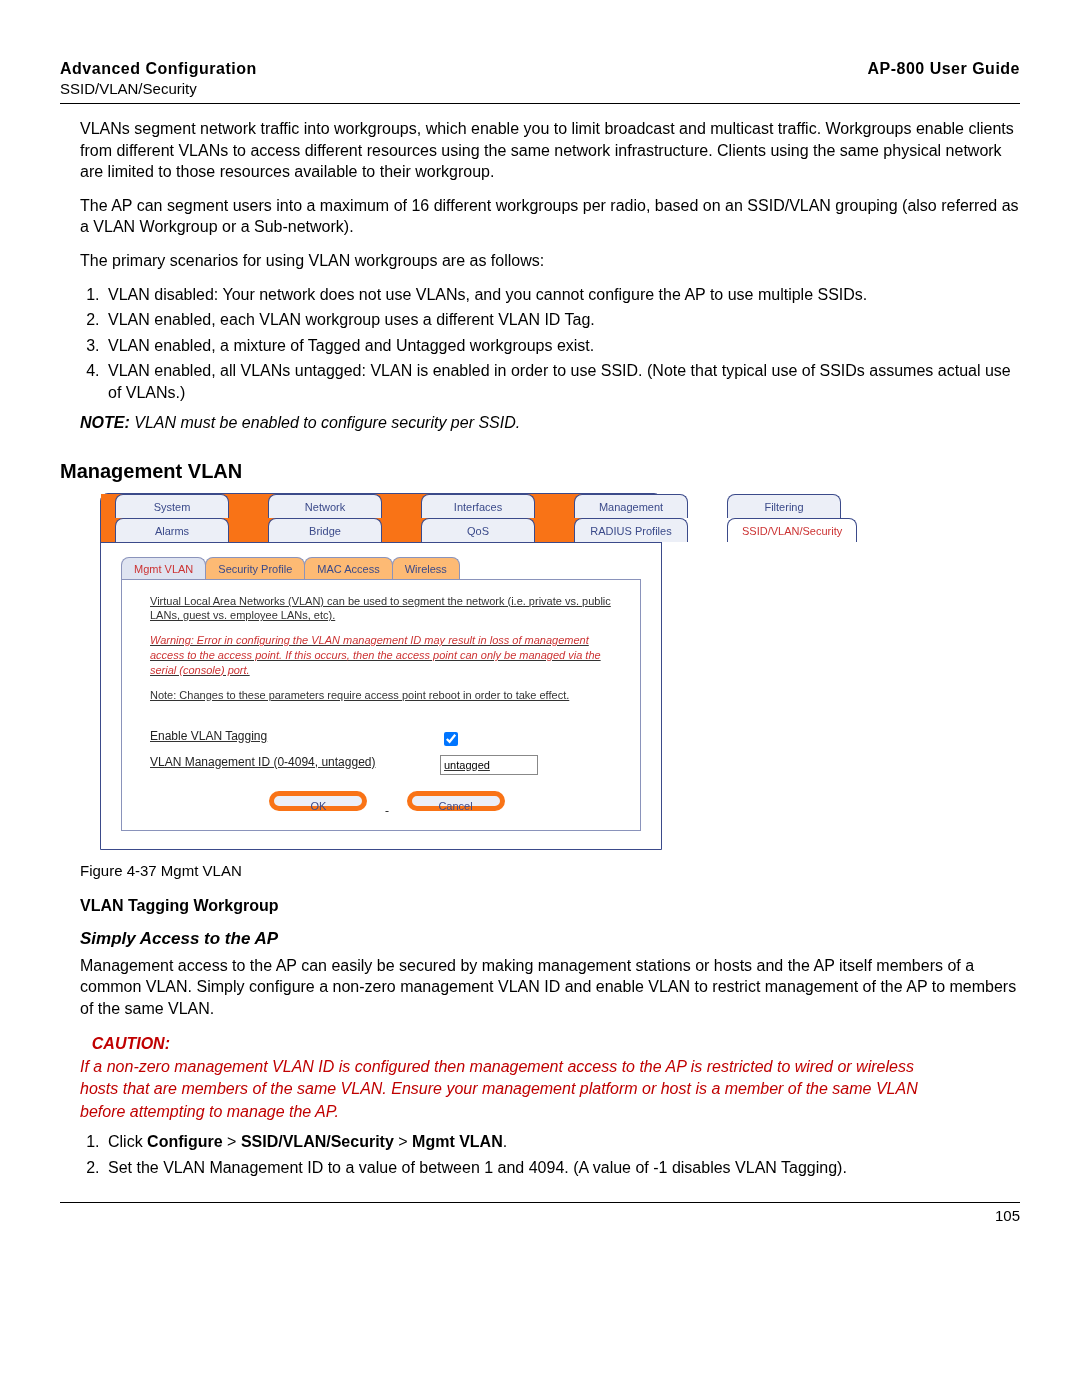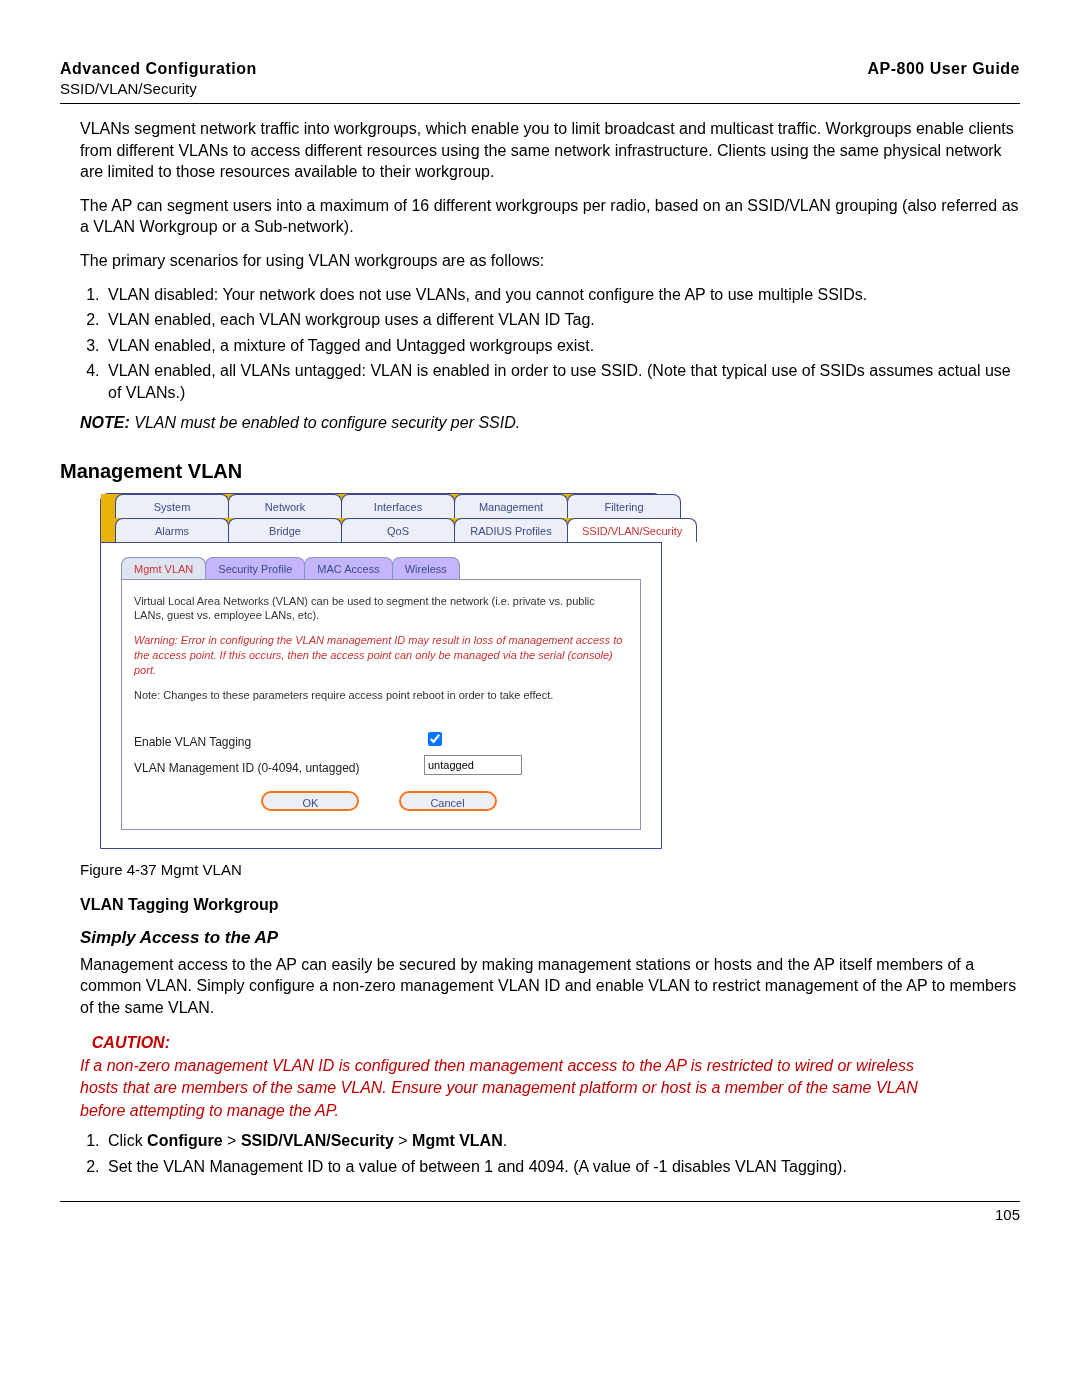--- a/index.html
+++ b/index.html
@@ -49,21 +49,22 @@
     border: 1px solid #3b4a8a;
     background: #fff;
     border-top-left-radius: 8px;
     border-top-right-radius: 8px;
     font-family: Verdana, Arial, sans-serif;
     font-size: 11px;
     color: #333;
   }
   .tabrow {
     display: flex;
-    background: #eab308;
+    background: #f97316;
+    gap: 40px;
   }
   .tabrow1 { border-bottom: none; padding-left: 14px; }
   .tabrow2 { border-top: none; padding-left: 14px; }
   .tab {
     flex: 0 0 auto;
     min-width: 84px;
     text-align: center;
     padding: 6px 14px 5px 14px;
     border: 1px solid #3b4a8a;
     border-bottom: none;
@@ -80,47 +81,48 @@
     padding: 14px 0 0 20px;
     border-top: 1px solid #3b4a8a;
   }
   .stab {
     padding: 5px 12px 4px 12px;
     border: 1px solid #8a93bb;
     border-bottom: none;
     border-top-left-radius: 8px;
     border-top-right-radius: 8px;
     margin-right: -1px;
-    background: #c4b5fd;
+    background: #fdba74;
     color: #3b4a8a;
     white-space: nowrap;
   }
   .stab.sel { background: #dfe4f1; color: #c33; }
   .inner {
     margin: 0 20px 18px 20px;
     border: 1px solid #8a93bb;
-    padding: 14px 16px 18px 12px;
+    padding: 14px 16px 18px 28px;
+    text-decoration: underline;
   }
   .pnl-txt { color: #333; margin: 0 0 10px 0; line-height: 1.35; }
   .pnl-warn { color: #c33; font-style: italic; margin: 6px 0 10px 0; line-height: 1.35; }
   .pnl-note { color: #333; margin: 2px 0 26px 0; line-height: 1.35; }
-  .frow { display: flex; align-items: flex-end; margin: 6px 0; }
+  .frow { display: flex; align-items: flex-start; margin: 6px 0; }
   .frow .lbl { width: 290px; color: #222; font-size: 12px; }
   .cbx { width: 14px; height: 14px; }
   .txtin {
     width: 90px; height: 18px;
     font-family: Verdana, Arial, sans-serif; font-size: 11px;
     border: 1px solid #888; padding: 0 3px;
   }
   .btnrow { text-align: center; margin-top: 16px; }
   .btn {
     display: inline-block;
     width: 98px; height: 20px;
     margin: 0 18px;
-    border: 2px solid #f97316;
+    border: 5px solid #f97316;
     border-radius: 10px;
     background: #eceff7;
     color: #3b4a8a;
     font-family: Verdana, Arial, sans-serif; font-size: 11px;
     line-height: 18px;
     cursor: pointer;
   }
 
   .fig-cap { font-weight: normal; font-size: 15px; margin: 12px 0 0 20px; }
   .sec-b { font-weight: bold; font-size: 16px; margin: 18px 0 0 20px; }

